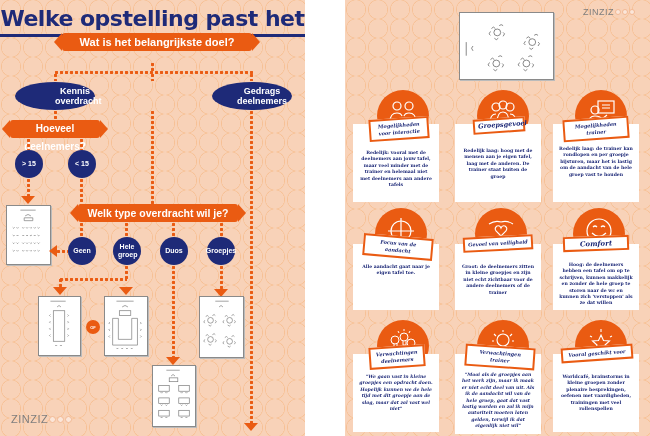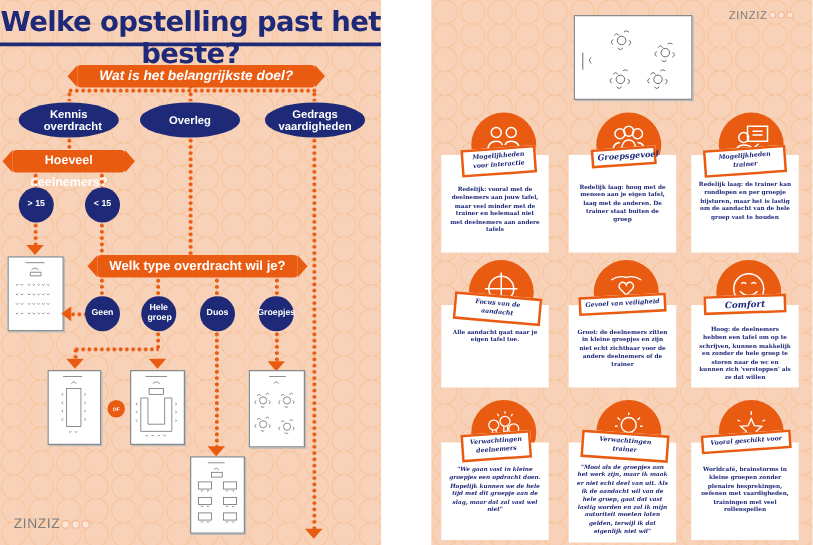--- a/index.html
+++ b/index.html
@@ -17,21 +17,21 @@
   .title { position: absolute; left: 0; width: 305px; top: 6px; text-align: center; color: #1e2a78;
     font-family: "DejaVu Sans", sans-serif; font-weight: bold; font-size: 22px; letter-spacing: -0.5px; }
   .title-rule { position: absolute; left: 0; top: 34px; width: 305px; height: 3px; background: #1e2a78; }
 
   .banner { position: absolute; height: 18px; background: #ea5b12; color: #fff; font-weight: bold;
     font-size: 11px; line-height: 18px; text-align: center; border-radius: 3px; }
   .banner::before, .banner::after { content: ""; position: absolute; top: 0; border-top: 9px solid transparent; border-bottom: 9px solid transparent; }
   .banner::before { left: -8px; border-right: 8px solid #ea5b12; }
   .banner::after { right: -8px; border-left: 8px solid #ea5b12; }
 
-  .ellipse { position: absolute; background: #1e2a78; color: #fff; border-radius: 50%; display: flex; align-items: center; justify-content: center;
+  .ellipse { position: absolute; background: #1e2a78; color: #fff; border-radius: 50%; display: flex; align-items: center; justify-content: flex-end;
     font-weight: bold; font-size: 9px; text-align: center; line-height: 10px; }
   .circle { position: absolute; width: 28px; height: 28px; border-radius: 50%; background: #1e2a78; color: #fff; font-weight: bold; font-size: 7px;
     display: flex; align-items: center; justify-content: center; text-align: center; line-height: 8px; }
 
   .dots-v { position: absolute; width: 3px; background-image: radial-gradient(circle, #ea5b12 1.4px, transparent 1.6px); background-size: 3px 5px; background-repeat: repeat-y; }
   .dots-h { position: absolute; height: 3px; background-image: radial-gradient(circle, #ea5b12 1.4px, transparent 1.6px); background-size: 5px 3px; background-repeat: repeat-x; }
   .arrow-down { position: absolute; width: 0; height: 0; border-left: 7px solid transparent; border-right: 7px solid transparent; border-top: 8px solid #ea5b12; }
   .arrow-left { position: absolute; width: 0; height: 0; border-top: 6px solid transparent; border-bottom: 6px solid transparent; border-right: 8px solid #ea5b12; }
 
   .sketch { position: absolute; background: #fff; border: 1px solid #8a8a8a; box-shadow: 1px 1px 0 #bbb; }
@@ -53,36 +53,33 @@
     line-height: 6.4px; text-align: center; }
   .card-body.italic { font-style: italic; }
 </style>
 </head>
 <body>
 
 <div class="page page-left">
   <div class="title">Welke opstelling past het beste?</div>
   <div class="title-rule"></div>
 
-  <div class="banner" style="left:62px; top:52px; width:190px;font-style:italic;">Wat is het belangrijkste doel?</div>
+  <div class="banner" style="left:62px; top:33px; width:190px;">Wat is het belangrijkste doel?</div>
 
   <div class="dots-v" style="left:151px; top:62px; height:10px;"></div>
   <div class="dots-h" style="left:54px; top:71px; width:200px;"></div>
   <div class="dots-v" style="left:54px; top:73px; height:8px;"></div>
   <div class="dots-v" style="left:151px; top:73px; height:8px;"></div>
   <div class="dots-v" style="left:250px; top:73px; height:8px;"></div>
 
   <div class="ellipse" style="left:15px; top:82px; width:80px; height:28px;">
       <span style="width:40px;">Kennis overdracht</span>
     </div>
-  <div class="ellipse" style="left:112px; top:82px; width:80px; height:28px;">
-      <span>Overleg</span>
-    </div>
   <div class="ellipse" style="left:212px; top:82px; width:80px; height:28px;">
-      <span style="width:60px;">Gedrags vaardigheden</span>
+      <span style="width:60px;">Gedrags deelnemers</span>
     </div>
 
   <div class="dots-v" style="left:54px; top:110px; height:12px;"></div>
   <div class="dots-v" style="left:151px; top:110px; height:100px;"></div>
   <div class="dots-v" style="left:250px; top:110px; height:315px;"></div>
   <div class="arrow-down" style="left:244px; top:423px;"></div>
 
   <div class="banner" style="left:10px; top:120px; width:90px; font-size:10px;">Hoeveel deelnemers?</div>
 
   <div class="dots-v" style="left:27px; top:138px; height:12px;"></div>

